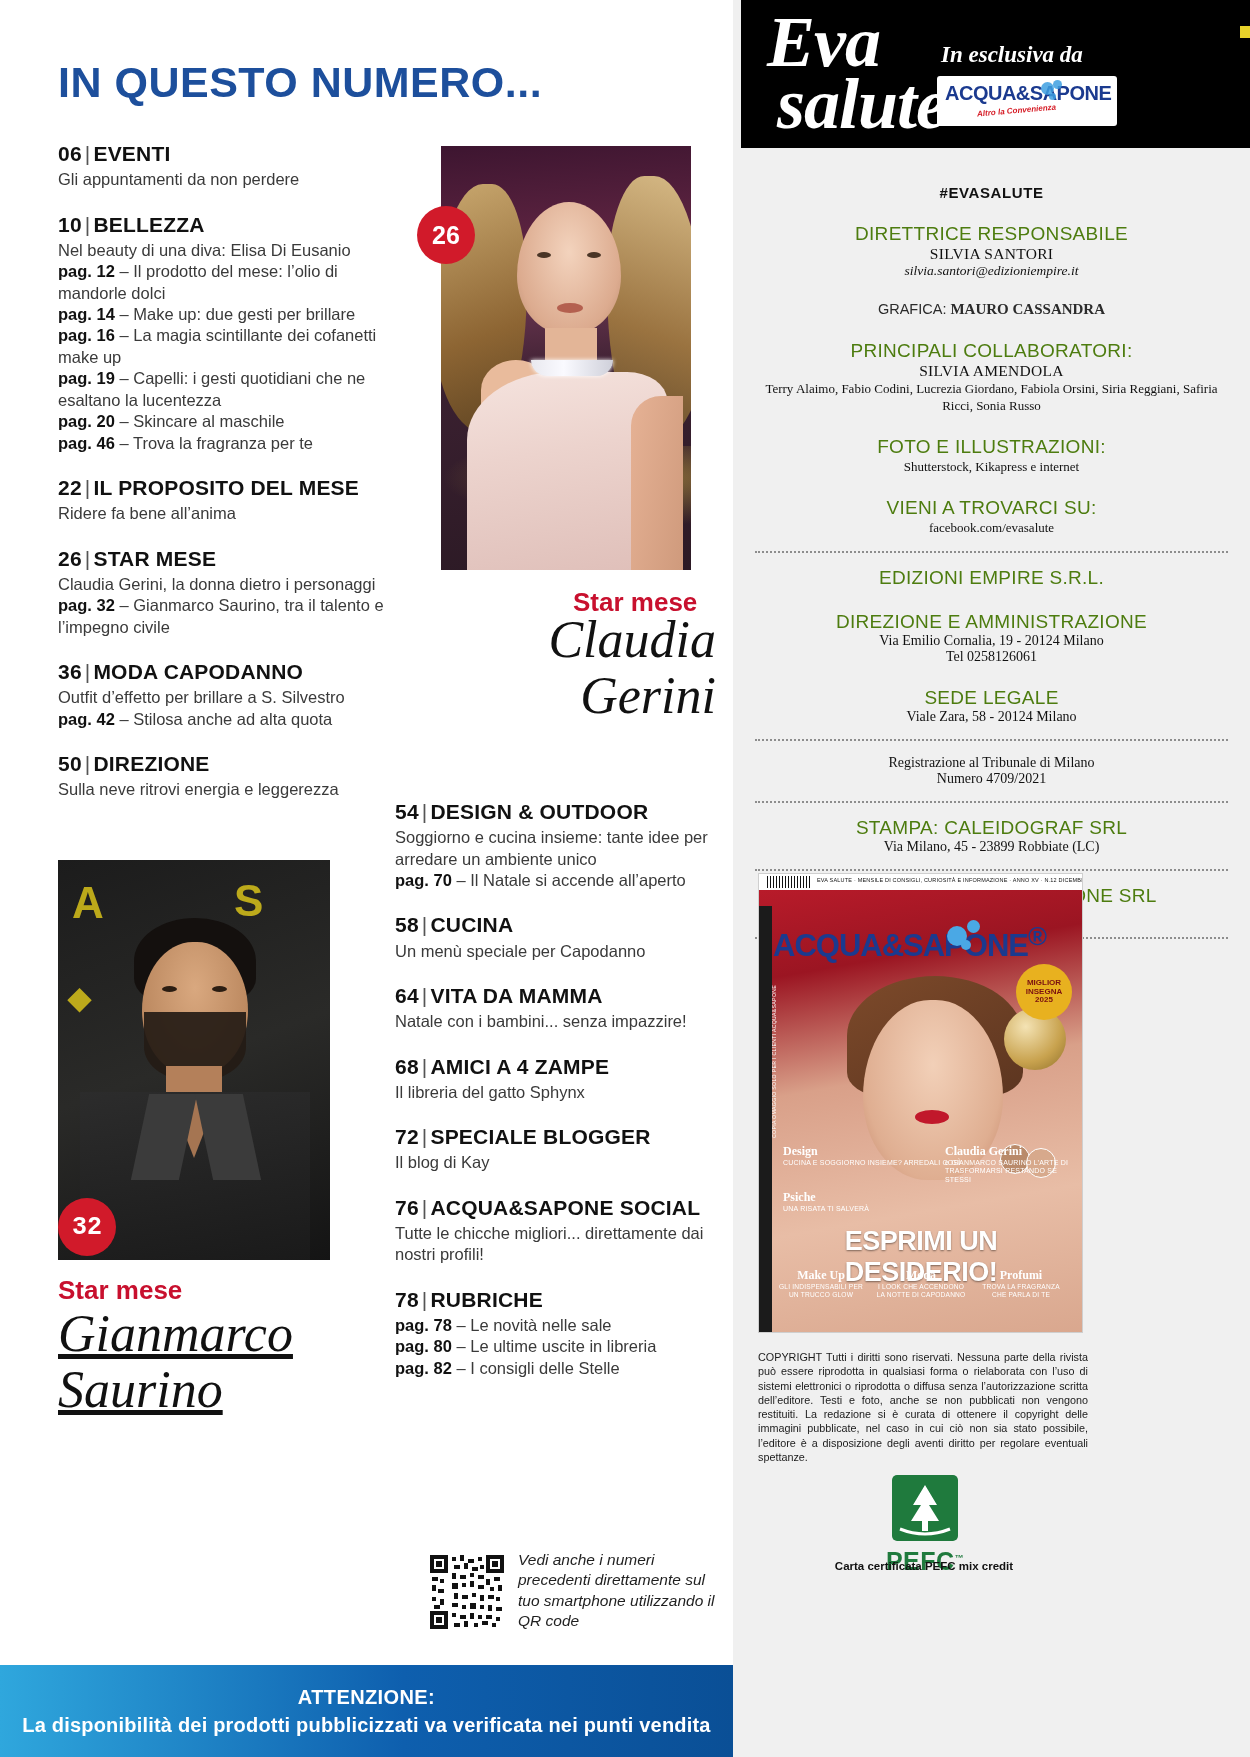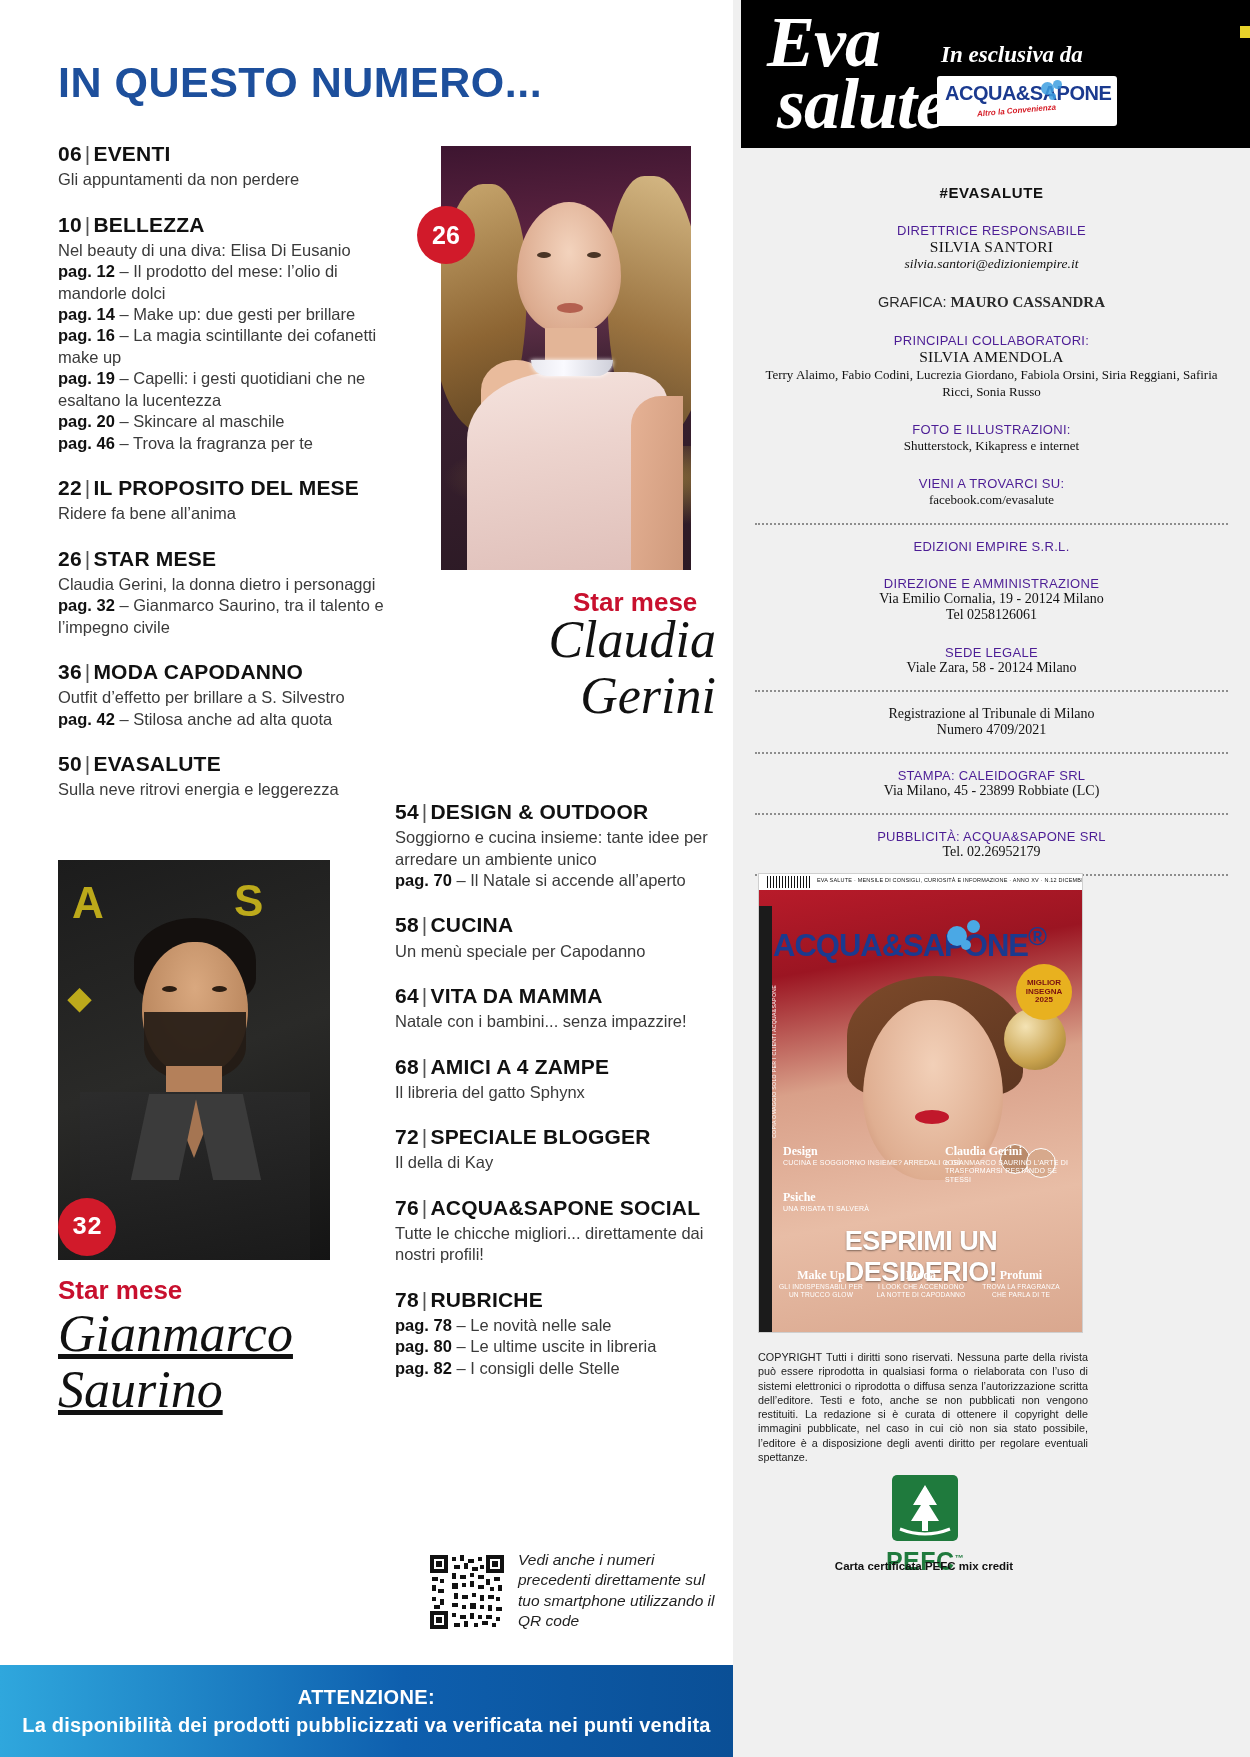--- a/index.html
+++ b/index.html
@@ -171,21 +171,21 @@
   .ab-sub { position:absolute; left:40px; top:30px; font-size:8px; font-weight:bold;
     color:#d51923; font-style:italic; transform: rotate(-5deg);
     font-family:"Liberation Sans", sans-serif;}
   .corner-sq { position:absolute; right:8px; top:26px; width:10px; height:12px;
     background:#e8d22a;}
 
   .side-body { position:absolute; left:0; top:148px; width:517px; }
   .mast-hash { text-align:center; font-size:15px; font-weight:bold; color:#111;
     letter-spacing:0.6px; margin-top:36px; }
   .mast-blk { text-align:center; margin-top:22px; }
-  .mast-cap { font-size:13px; color:#4c1d95; letter-spacing:0.3px;
+  .mast-cap { font-size:19px; color:#4d7c0f; letter-spacing:0.3px;
     font-family:"Liberation Sans", sans-serif; }
   .mast-name { font-size:15.5px; color:#111; font-family:"Liberation Serif", serif;
     letter-spacing:0.3px; }
   .mast-mail { font-size:13.5px; color:#111; font-style:italic;
     font-family:"Liberation Serif", serif; }
   .mast-small { font-size:13px; color:#111; font-family:"Liberation Serif", serif;
     line-height:1.32;}
   .mast-serif { font-size:14px; color:#111; font-family:"Liberation Serif", serif;}
   .mast-inline { font-size:14.5px; color:#2b2b2b; }
   .mast-inline b { font-family:"Liberation Serif", serif; font-weight:bold; font-size:15px;}
@@ -299,21 +299,21 @@
           </div>
         </div>
         <div class="toc-entry">
           <div class="toc-head"><span>36</span><span class="pipe">|</span><span>MODA CAPODANNO</span></div>
           <div class="toc-sub">Outfit d’effetto per brillare a S. Silvestro</div>
           <div class="toc-lines">
             <div><b>pag. 42 </b><span>– Stilosa anche ad alta quota</span></div>
           </div>
         </div>
         <div class="toc-entry">
-          <div class="toc-head"><span>50</span><span class="pipe">|</span><span>EVASALUTE</span></div>
+          <div class="toc-head"><span>50</span><span class="pipe">|</span><span>DIREZIONE</span></div>
           <div class="toc-sub">Sulla neve ritrovi energia e leggerezza</div>
         </div>
       </div>
 
     <div class="col-mid" id="col-mid">
         <div class="toc-entry">
           <div class="toc-head"><span>54</span><span class="pipe">|</span><span>DESIGN &amp; OUTDOOR</span></div>
           <div class="toc-sub">Soggiorno e cucina insieme: tante idee per arredare un ambiente unico</div>
           <div class="toc-lines">
             <div><b>pag. 70 </b><span>– Il Natale si accende all’aperto</span></div>
@@ -326,21 +326,21 @@
         <div class="toc-entry">
           <div class="toc-head"><span>64</span><span class="pipe">|</span><span>VITA DA MAMMA</span></div>
           <div class="toc-sub">Natale con i bambini... senza impazzire!</div>
         </div>
         <div class="toc-entry">
           <div class="toc-head"><span>68</span><span class="pipe">|</span><span>AMICI A 4 ZAMPE</span></div>
           <div class="toc-sub">Il libreria del gatto Sphynx</div>
         </div>
         <div class="toc-entry">
           <div class="toc-head"><span>72</span><span class="pipe">|</span><span>SPECIALE BLOGGER</span></div>
-          <div class="toc-sub">Il della di Kay</div>
+          <div class="toc-sub">Il blog di Kay</div>
         </div>
         <div class="toc-entry">
           <div class="toc-head"><span>76</span><span class="pipe">|</span><span>ACQUA&amp;SAPONE SOCIAL</span></div>
           <div class="toc-sub">Tutte le chicche migliori... direttamente dai nostri profili!</div>
         </div>
         <div class="toc-entry">
           <div class="toc-head"><span>78</span><span class="pipe">|</span><span>RUBRICHE</span></div>
           <div class="toc-lines">
             <div><b>pag. 78 </b><span>– Le novità nelle sale</span></div>
             <div><b>pag. 80 </b><span>– Le ultime uscite in libreria</span></div>

